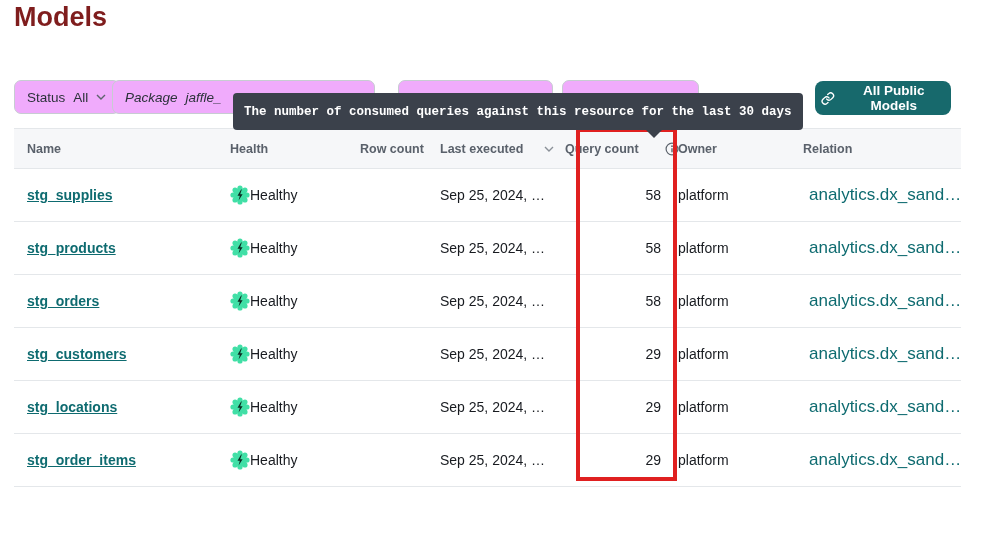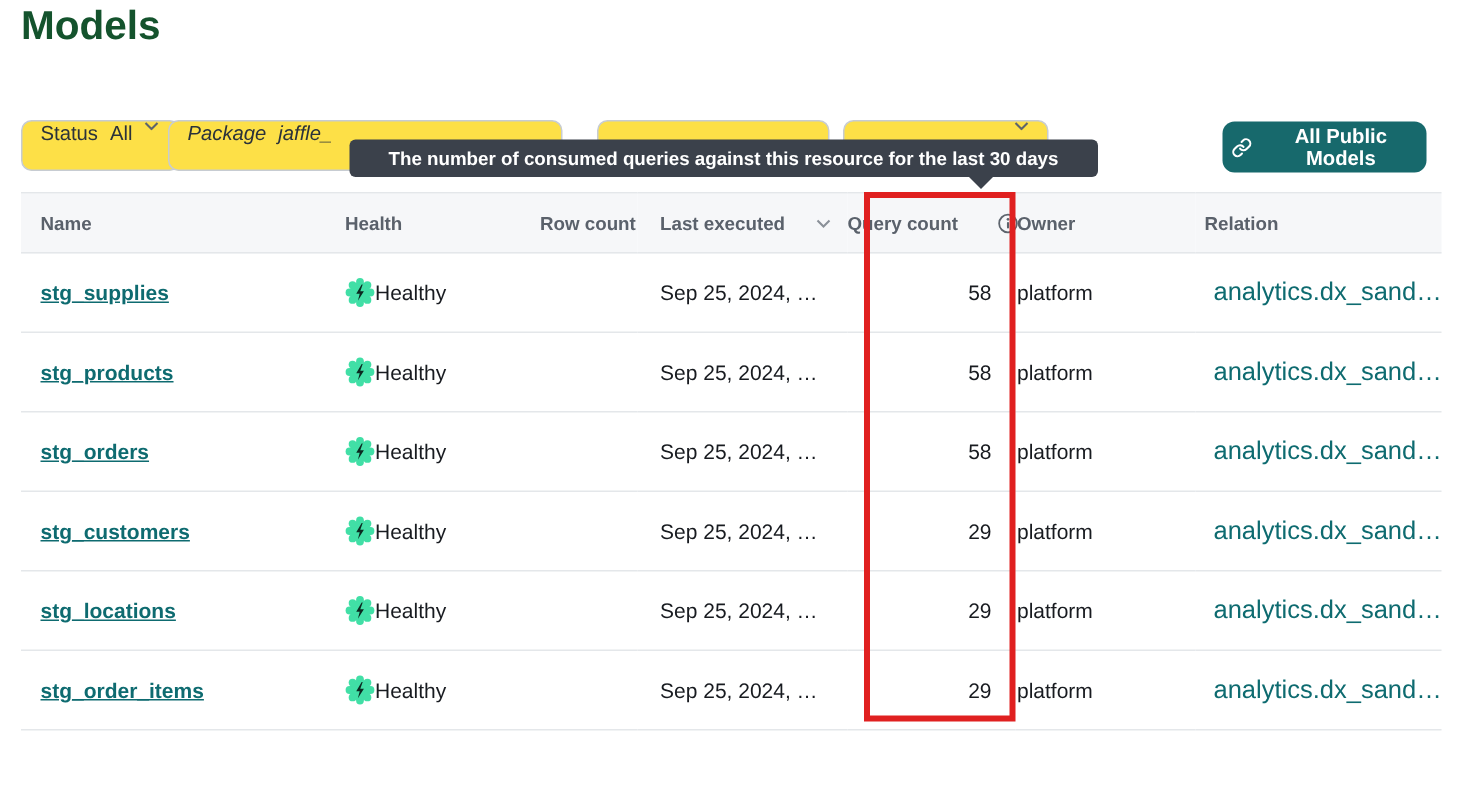--- a/index.html
+++ b/index.html
@@ -3,49 +3,49 @@
 <meta charset="utf-8">
 <style>
   html,body{margin:0;padding:0;}
   body{
     width:989px;height:536px;position:relative;overflow:hidden;background:#fff;
     font-family:"Liberation Sans","DejaVu Sans",sans-serif;
     -webkit-font-smoothing:antialiased;
   }
   .page-title{
     position:absolute;left:14px;top:2px;margin:0;
-    font-size:27px;font-weight:600;color:#14532d;
+    font-size:27px;font-weight:600;color:#7f1d1d;
   }
   
   .filter{
     position:absolute;top:80px;height:34px;box-sizing:border-box;
-    border:1px solid var(--filter_border,#c7ccd2);border-radius:7px;background:#fde047;
-    display:flex;align-items:flex-start;gap:8px;padding:0 12px;
+    border:1px solid var(--filter_border,#c7ccd2);border-radius:7px;background:#f0abfc;
+    display:flex;align-items:center;gap:8px;padding:0 12px;
     font-size:13.5px;color:var(--filter_text,#2b323a);z-index:1;
   }
   .filter .val{font-weight:400;}
   #filter-1{left:14px;width:106px;}
   #filter-2{left:112px;width:263px;font-style:italic;}
   #filter-3{left:398px;width:155px;}
   #filter-4{left:562px;width:137px;justify-content:flex-end;}
   .chev{flex:0 0 auto;display:block;}
   
   .btn{
     position:absolute;left:815px;top:81px;width:136px;height:34px;
     background:var(--button_bg,#17696c);color:var(--button_text,#fff);
     border:none;border-radius:8px;display:flex;align-items:center;justify-content:center;
     gap:8px;font-size:13.5px;font-weight:700;cursor:pointer;z-index:1;
     font-family:inherit;
   }
   
   .tooltip{
-    position:absolute;left:233px;top:93px;height:25px;z-index:6;
+    position:absolute;left:233px;top:93px;height:37px;z-index:6;
     background:var(--tooltip_bg,#3b414b);color:#fff;border-radius:4px;
-    display:flex;align-items:center;padding:0 26px;white-space:nowrap;
-    font-size:12.5px;font-weight:700;
+    display:flex;align-items:center;padding:0 11px;white-space:nowrap;
+    font-size:12.5px;font-weight:700;font-family:Liberation Mono, monospace;
   }
   .tooltip::after{
     content:"";position:absolute;top:100%;left:413px;
     border:8px solid transparent;border-bottom-width:0;
     border-top-color:var(--tooltip_bg,#3b414b);
   }
   
   table.models{
     position:absolute;left:14px;top:128px;width:947px;
     border-collapse:collapse;table-layout:fixed;

